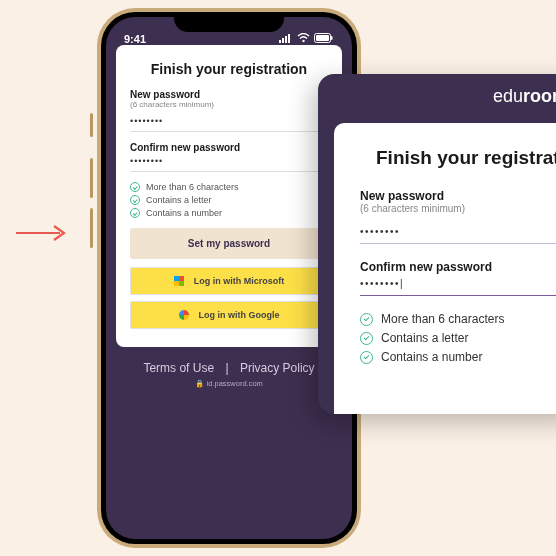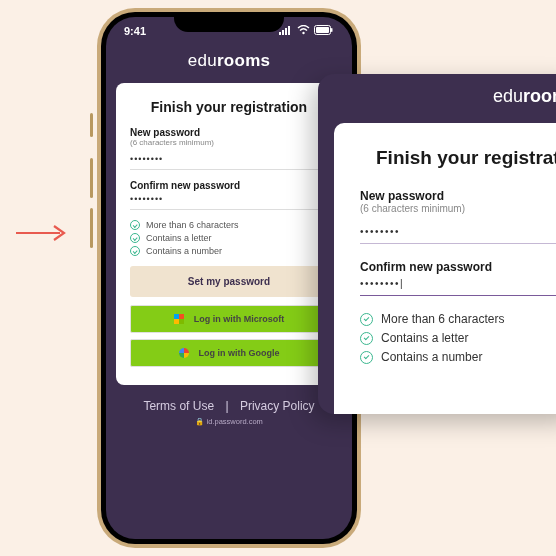--- a/index.html
+++ b/index.html
@@ -49,21 +49,21 @@
     top: 0; left: 50%;
     transform: translateX(-50%);
     width: 110px; height: 20px;
     background: #000;
     border-radius: 0 0 14px 14px;
     z-index: 10;
   }
   .statusbar {
     display: flex;
     justify-content: space-between;
-    align-items: flex-start;
+    align-items: flex-end;
     padding: 8px 18px 0;
     color: #fff;
     font-size: 11px;
     font-weight: 600;
     height: 28px;
     gap: 36px;
   }
   .status-right { display: flex; align-items: center; gap: 4px; }
   .app-header {
     color: #fff;
@@ -146,21 +146,21 @@
   }
   .or {
     text-align: center;
     font-size: 9px;
     color: #888;
     margin-bottom: 8px;
   }
   .social-btn {
     width: 100%;
     border: 1px solid #e0e0e0;
-    background: #84cc16;
+    background: #fde047;
     padding: 8px;
     font-size: 9px;
     color: #444;
     font-weight: 600;
     display: flex;
     align-items: center;
     justify-content: center;
     gap: 10px;
     margin-bottom: 6px;
     border-radius: 2px;
@@ -303,23 +303,20 @@
           </span>
           <span>
             <svg width="20" height="10" viewBox="0 0 20 10">
                 <rect x="0.5" y="0.5" width="16" height="9" rx="2" stroke="#fff" fill="none"></rect>
                 <rect x="2" y="2" width="13" height="6" rx="1" fill="#fff"></rect>
                 <rect x="17" y="3" width="1.5" height="4" rx="0.7" fill="#fff"></rect>
               </svg>
           </span>
         </div>
       </div>
-      <div class="app-header">
-        <span>edu</span><b>rooms</b>
-      </div>
       <div class="card">
         <div class="card-title">Finish your registration</div>
 
         <div class="field-label">New password</div>
         <div class="field-hint">(6 characters minimum)</div>
         <div class="field-input">••••••••</div>
 
         <div class="field-label">Confirm new password</div>
         <div class="field-input">••••••••</div>
 

